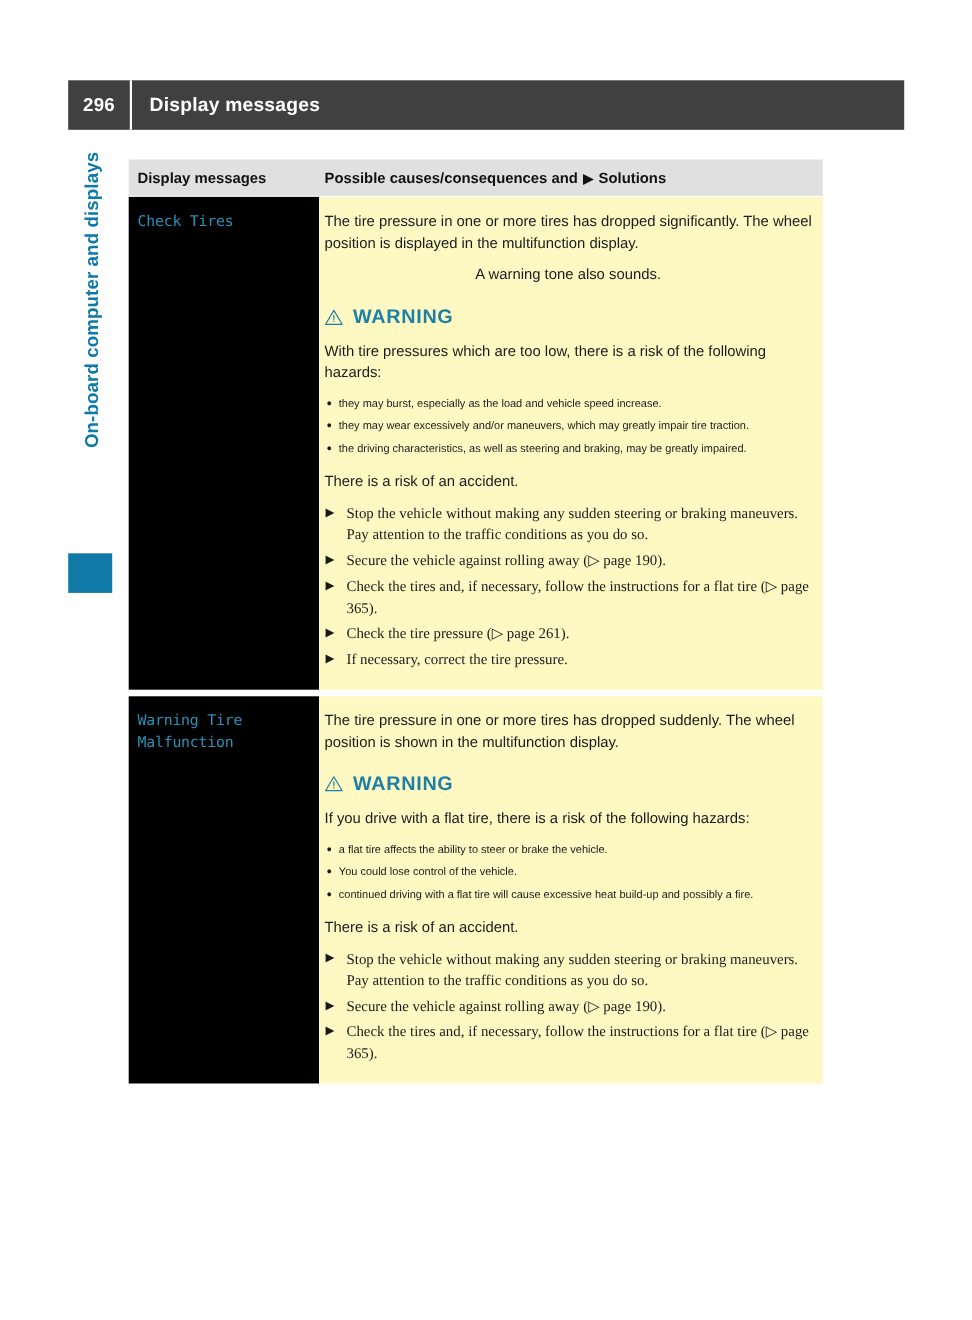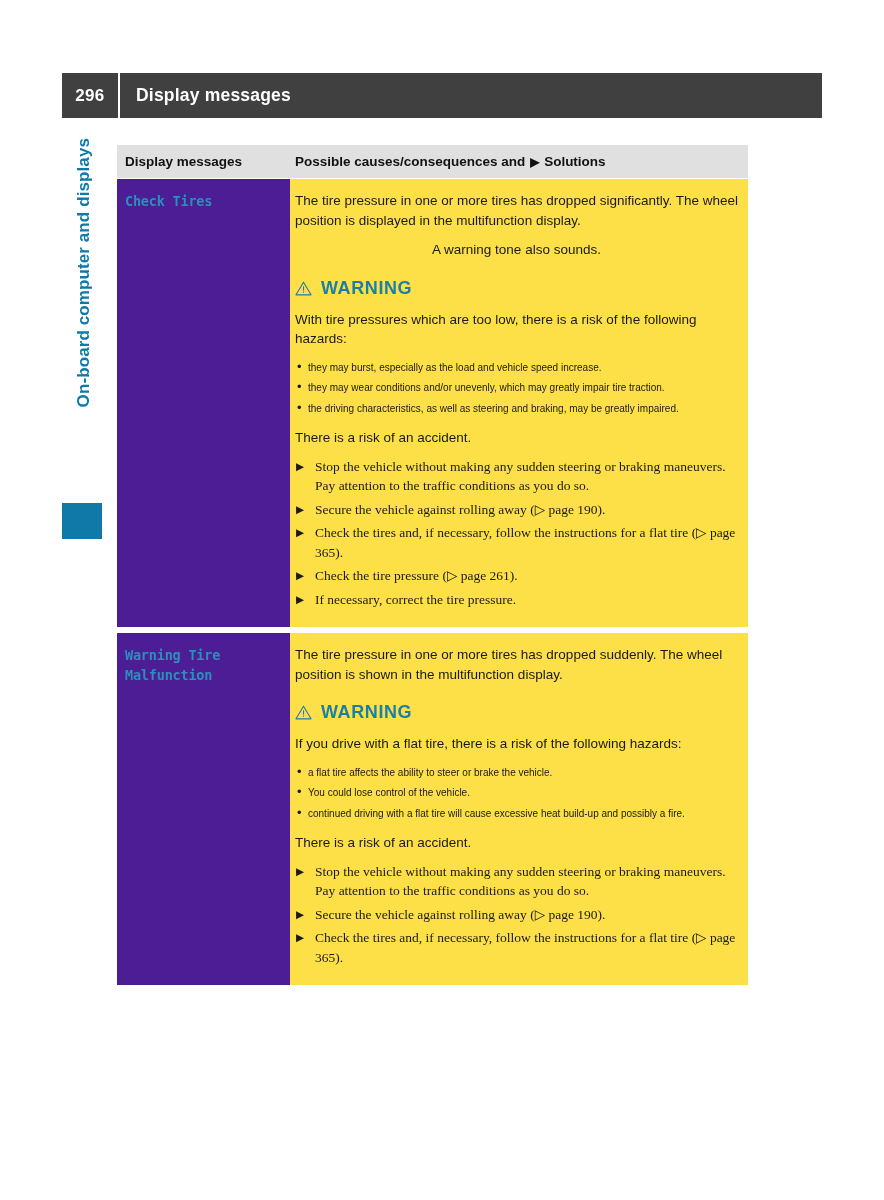--- a/index.html
+++ b/index.html
@@ -110,28 +110,27 @@
   .row {
     display: flex;
     align-items: stretch;
   }
   .row-gap {
     height: 6px;
     background: #ffffff;
   }
   .cell-left {
     width: 173px;
-    background: #4c1d95;
+    background: #000000;
     box-sizing: border-box;
     padding: 12px 8px 12px 8px;
-    font-weight: bold;
   }
   .cell-right {
     width: 458px;
-    background: #fde047;
+    background: #fef9c3;
     box-sizing: border-box;
     padding: 12px 10px 14px 5px;
   }
   .msg-code {
     font-family: "DejaVu Sans Mono", "Liberation Mono", monospace;
     font-size: 13.5px;
     color: #2a90b8;
     line-height: 20px;
     letter-spacing: -0.2px;
   }
@@ -249,21 +248,21 @@
           <rect x="9.35" y="6.4" width="1.3" height="5.2" fill="#1b7fa8"></rect>
           <rect x="9.35" y="12.7" width="1.3" height="1.4" fill="#1b7fa8"></rect>
         </svg>
         <span class="warning-label">WARNING</span>
       </div>
 
       <p class="para">With tire pressures which are too low, there is a risk of the following hazards:</p>
 
       <ul class="bullets">
         <li>they may burst, especially as the load and vehicle speed increase.</li>
-        <li>they may wear conditions and/or unevenly, which may greatly impair tire traction.</li>
+        <li>they may wear excessively and/or maneuvers, which may greatly impair tire traction.</li>
         <li>the driving characteristics, as well as steering and braking, may be greatly impaired.</li>
       </ul>
 
       <p class="para tight">There is a risk of an accident.</p>
 
       <ul class="steps">
         <li>Stop the vehicle without making any sudden steering or braking maneuvers. Pay attention to the traffic conditions as you do so.</li>
         <li>Secure the vehicle against rolling away (▷ page 190).</li>
         <li>Check the tires and, if necessary, follow the instructions for a flat tire (▷ page 365).</li>
         <li>Check the tire pressure (▷ page 261).</li>

